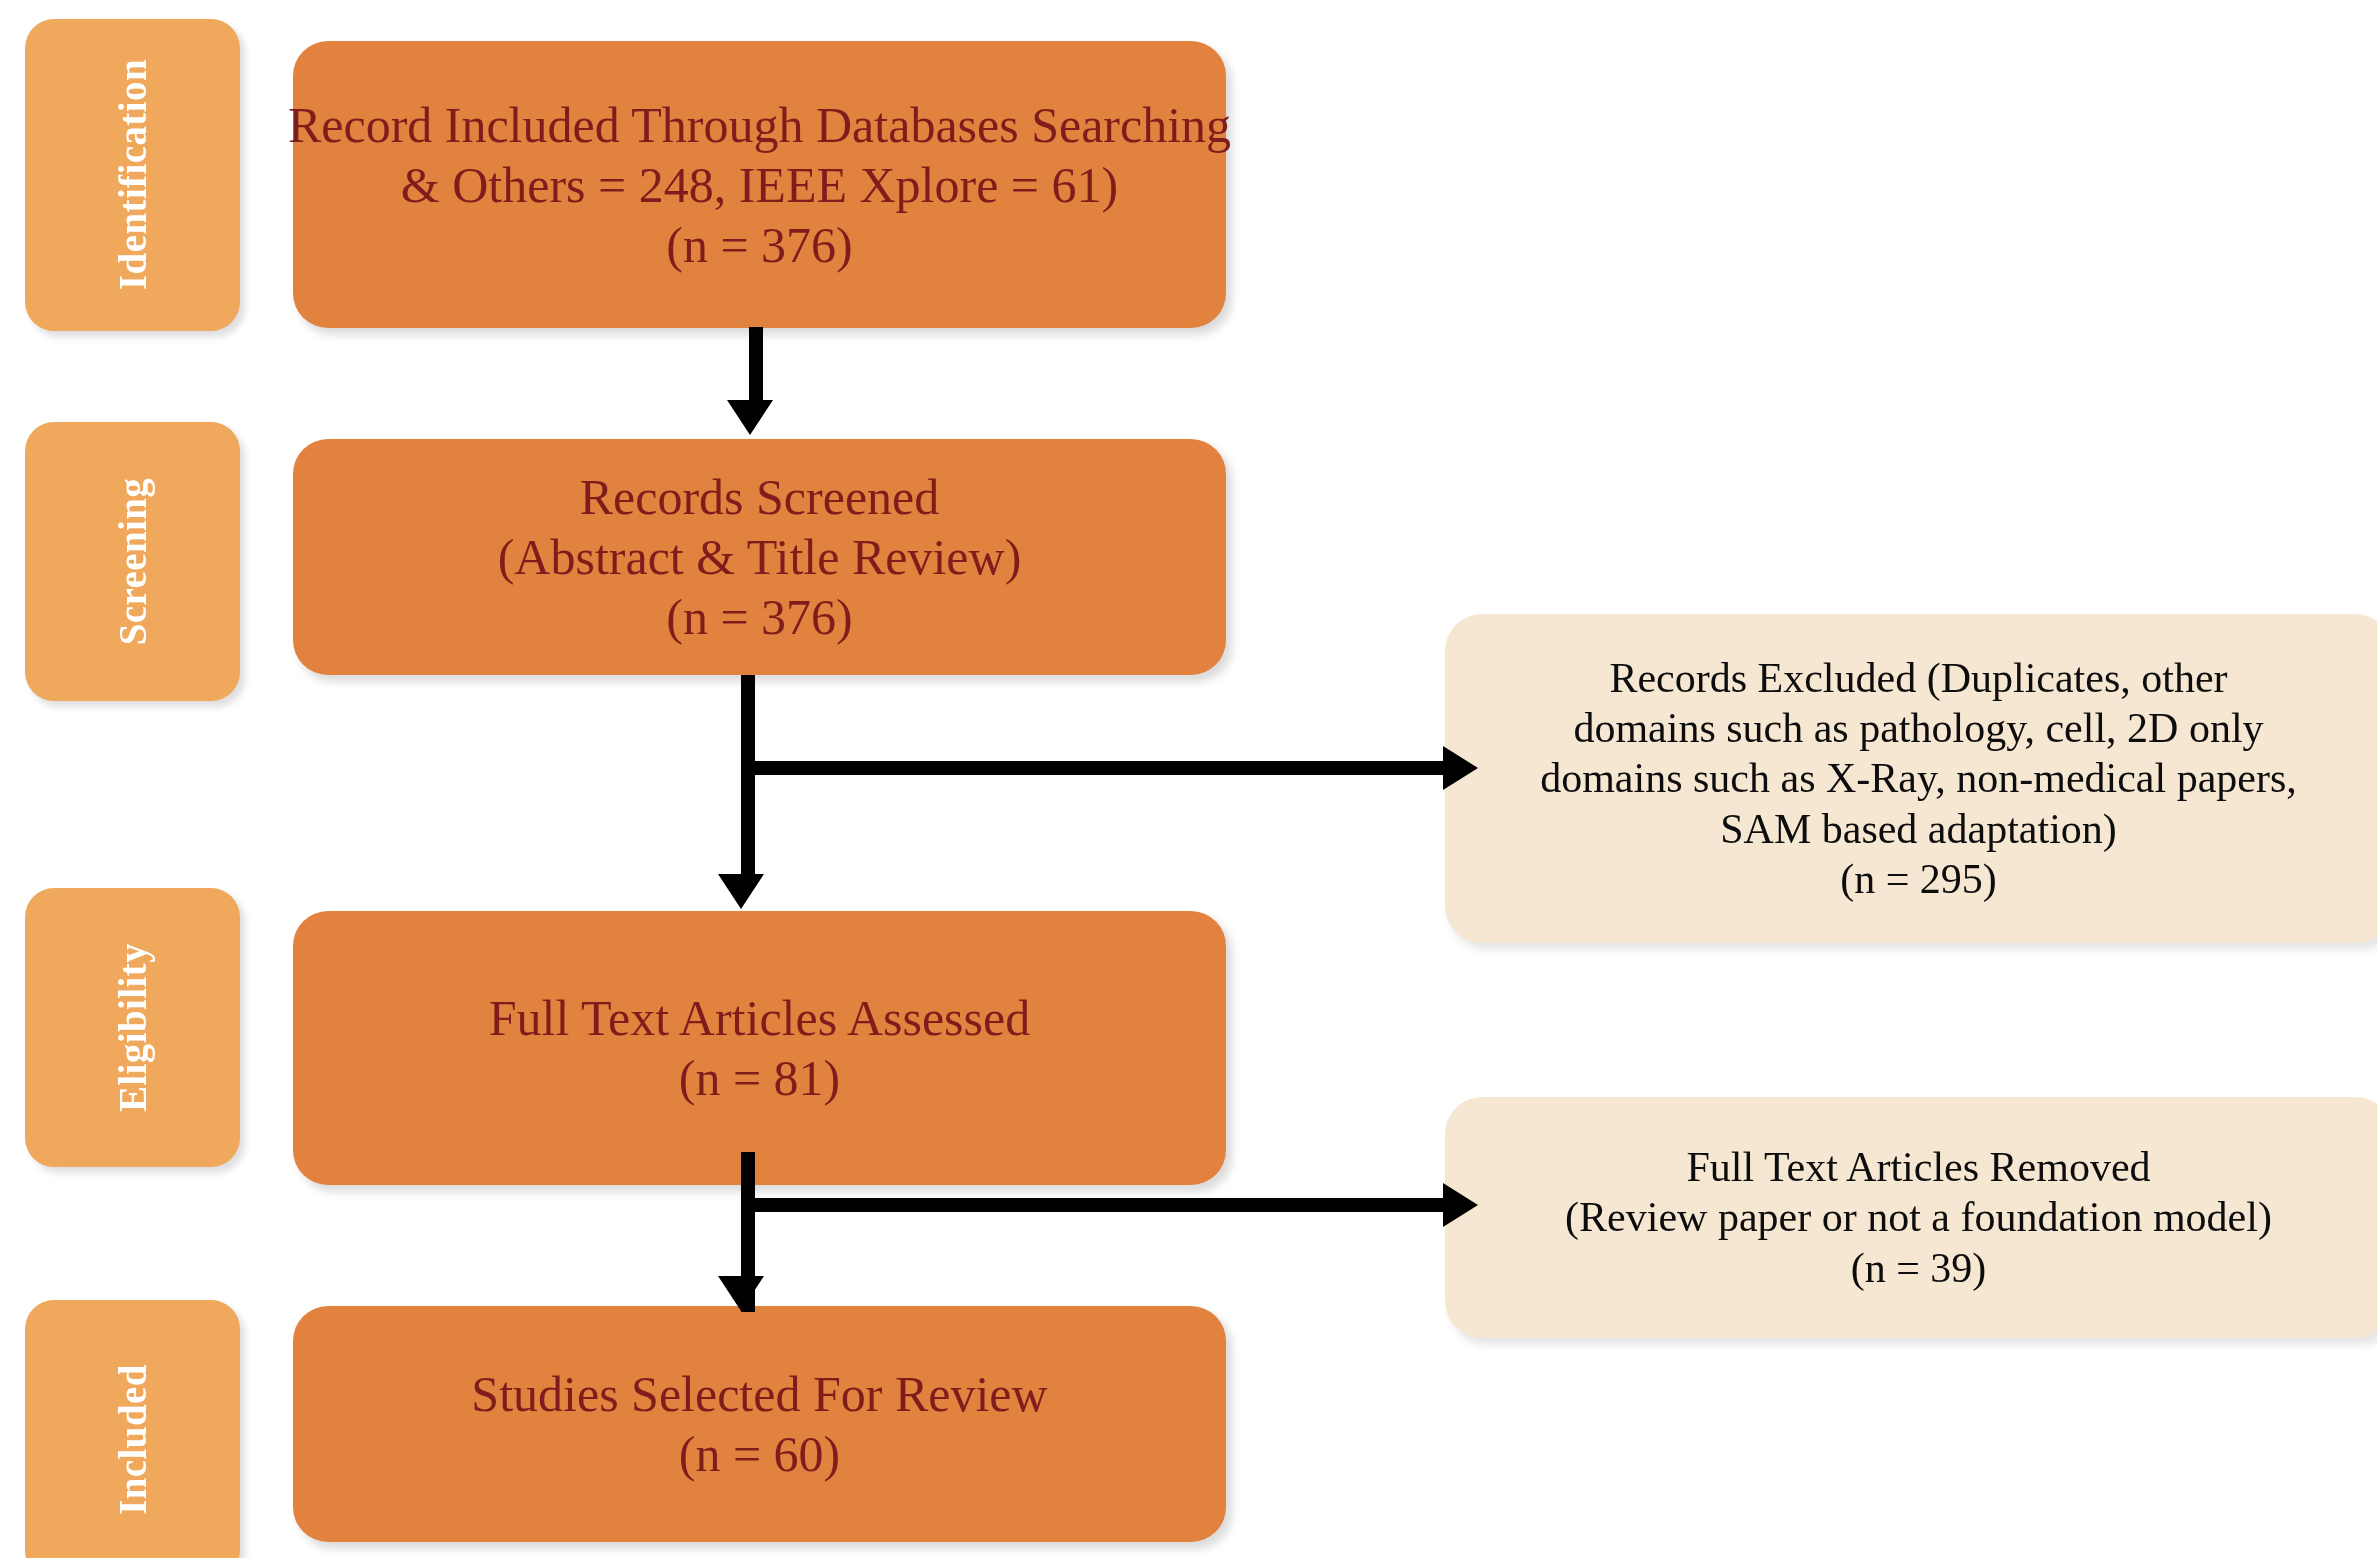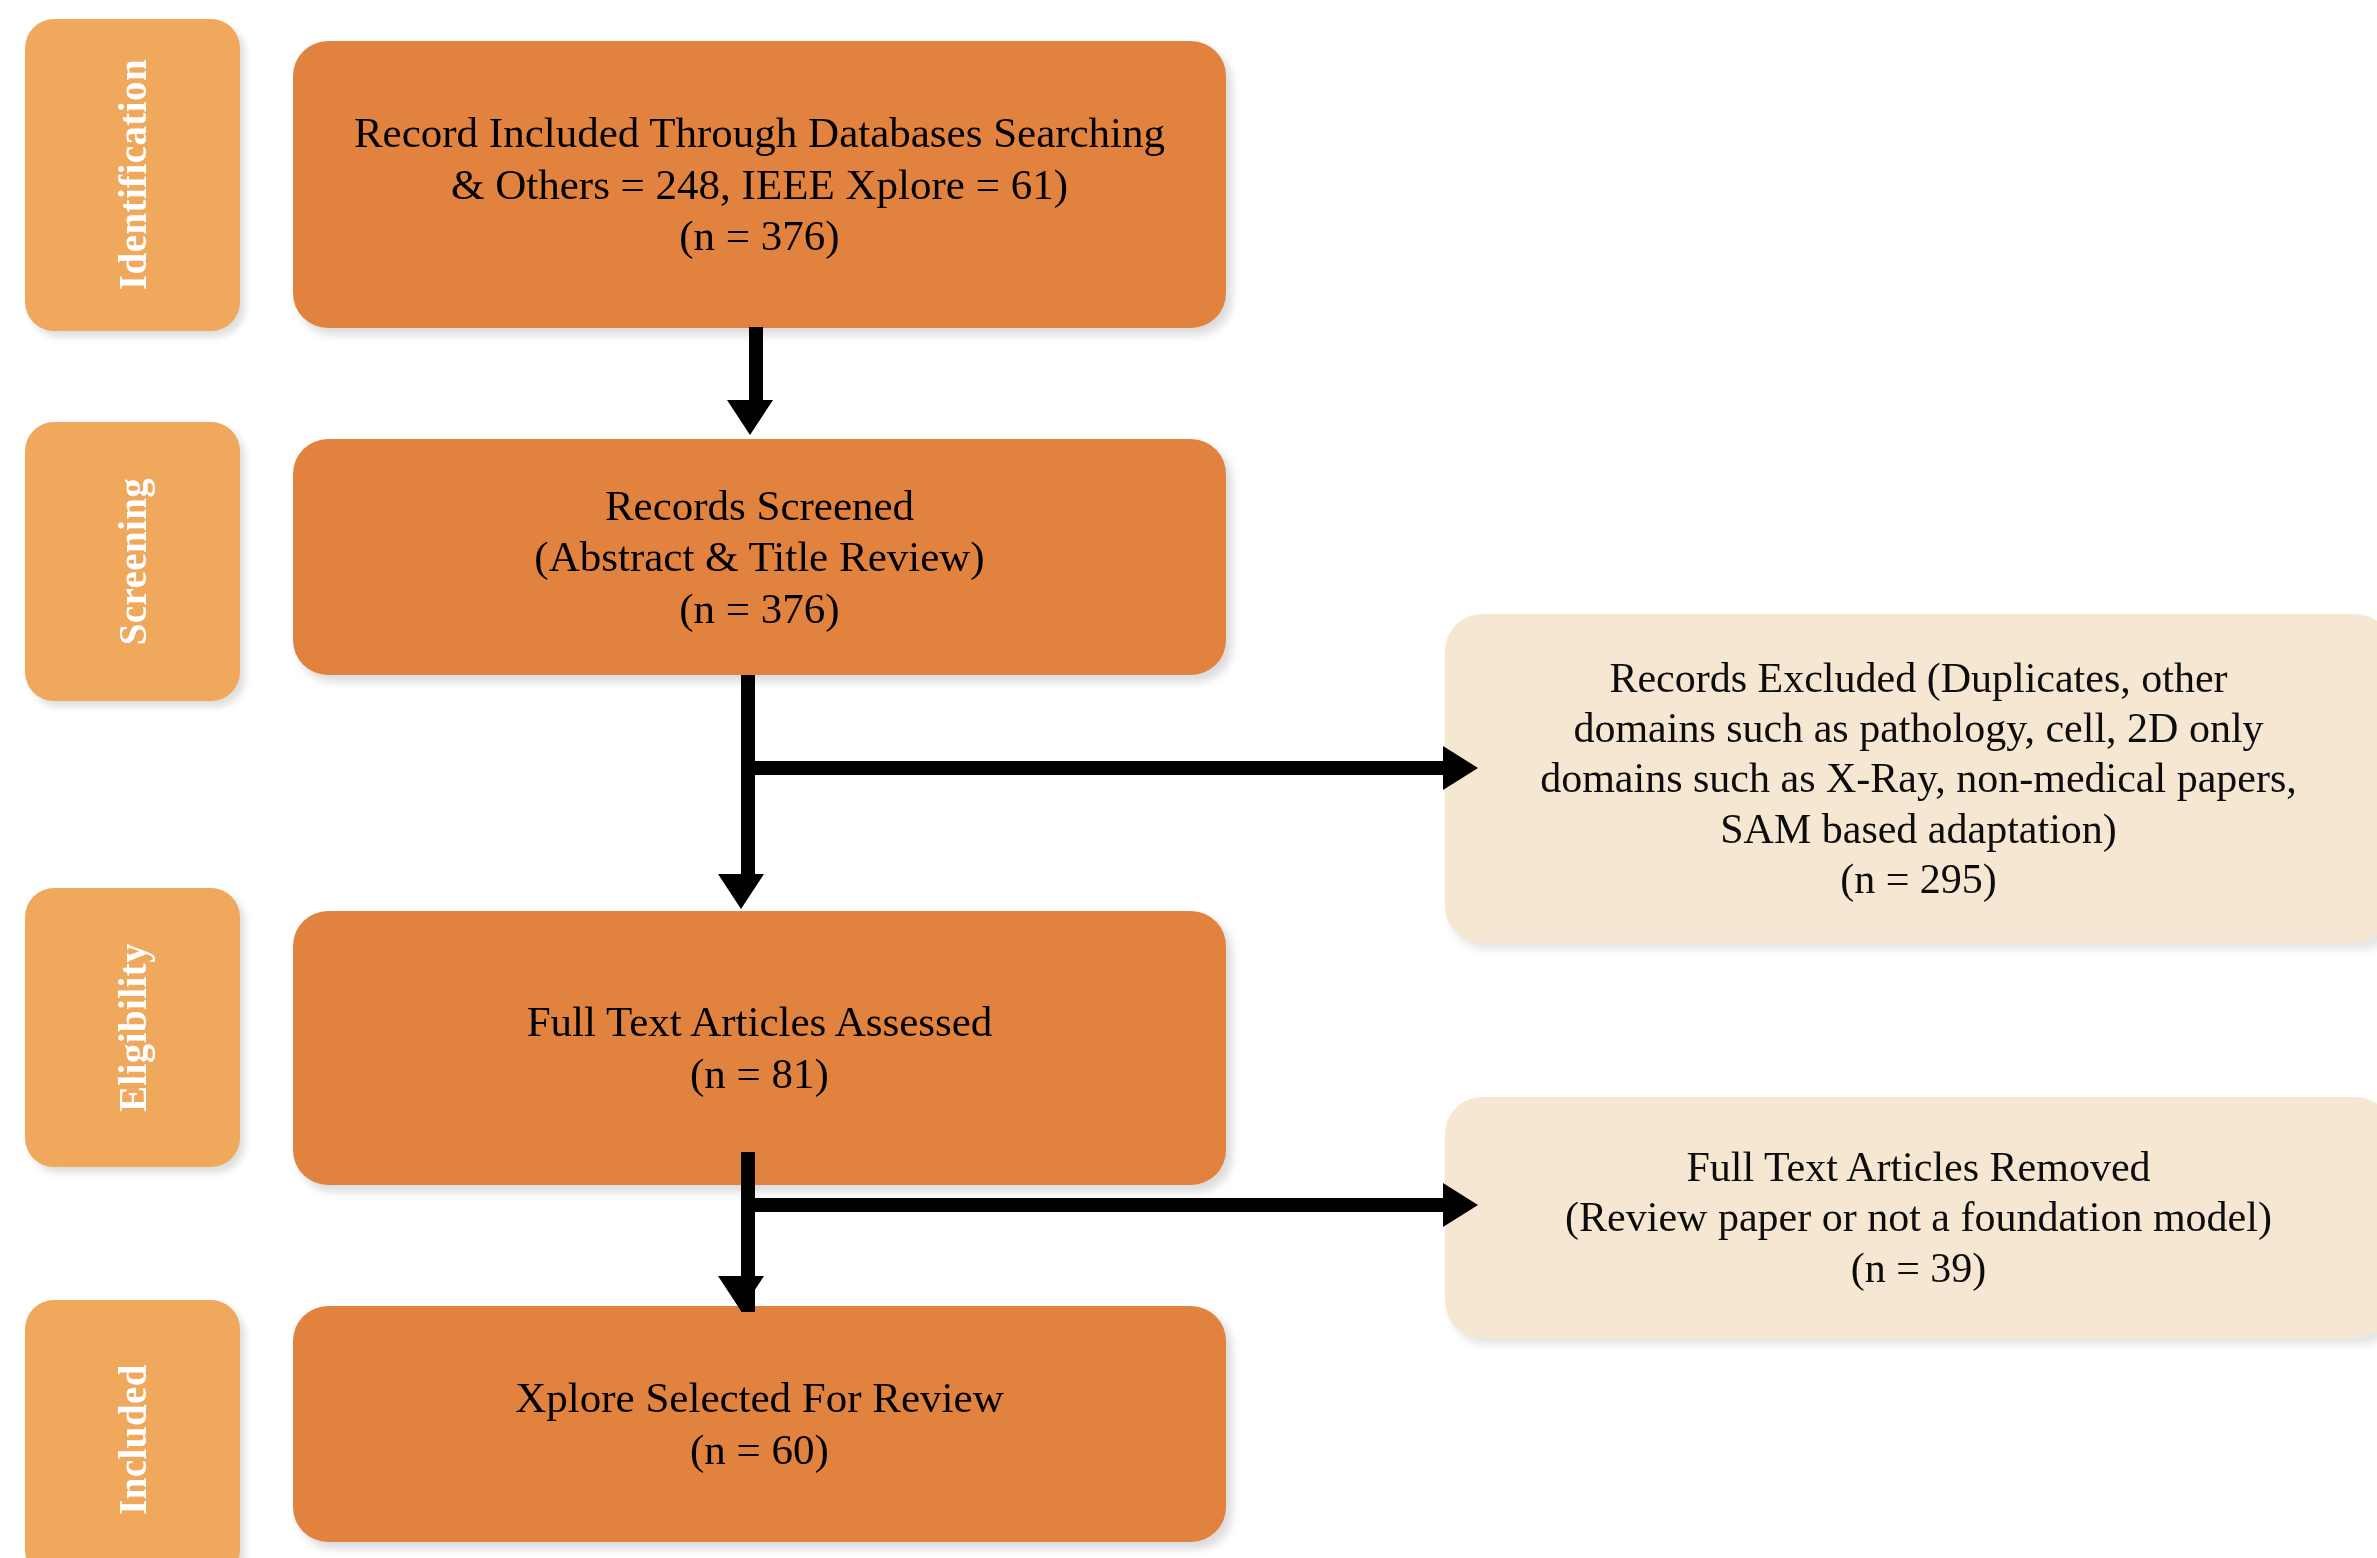--- a/index.html
+++ b/index.html
@@ -56,22 +56,22 @@
     border-radius: 35px;
     box-shadow: 5.9px 6.8px 8.4px rgba(0,0,0,0.14);
     display: flex;
     flex-direction: column;
     align-items: center;
     justify-content: center;
     box-sizing: border-box;
     padding: 8.4px 23.6px;
   }
   .process-box .line {
-    color: #000000;
-    font-size: 43px;
+    color: #7f1d1d;
+    font-size: 50px;
     line-height: 1.20;
     text-align: right;
     white-space: nowrap;
   }
 
   #box-identification { top: 41px;   height: 287px; }
   #box-screening      { top: 439px;  height: 236px; font-family: Liberation Serif, serif; }
   #box-eligibility    { top: 911px; height: 274px; }
   #box-included       { top: 1306px; height: 236px; }
 
@@ -172,21 +172,21 @@
     <div class="line">(Abstract &amp; Title Review)</div>
     <div class="line">(n = 376)</div>
   </div>
 
   <div class="process-box" id="box-eligibility">
     <div class="line">Full Text Articles Assessed</div>
     <div class="line">(n = 81)</div>
   </div>
 
   <div class="process-box" id="box-included">
-    <div class="line">Xplore Selected For Review</div>
+    <div class="line">Studies Selected For Review</div>
     <div class="line">(n = 60)</div>
   </div>
 
   <div class="exclude-box" id="box-excluded-records">
     <div class="line">Records Excluded (Duplicates, other</div>
     <div class="line">domains such as pathology, cell, 2D only</div>
     <div class="line">domains such as X-Ray, non-medical papers,</div>
     <div class="line">SAM based adaptation)</div>
     <div class="line">(n = 295)</div>
   </div>

